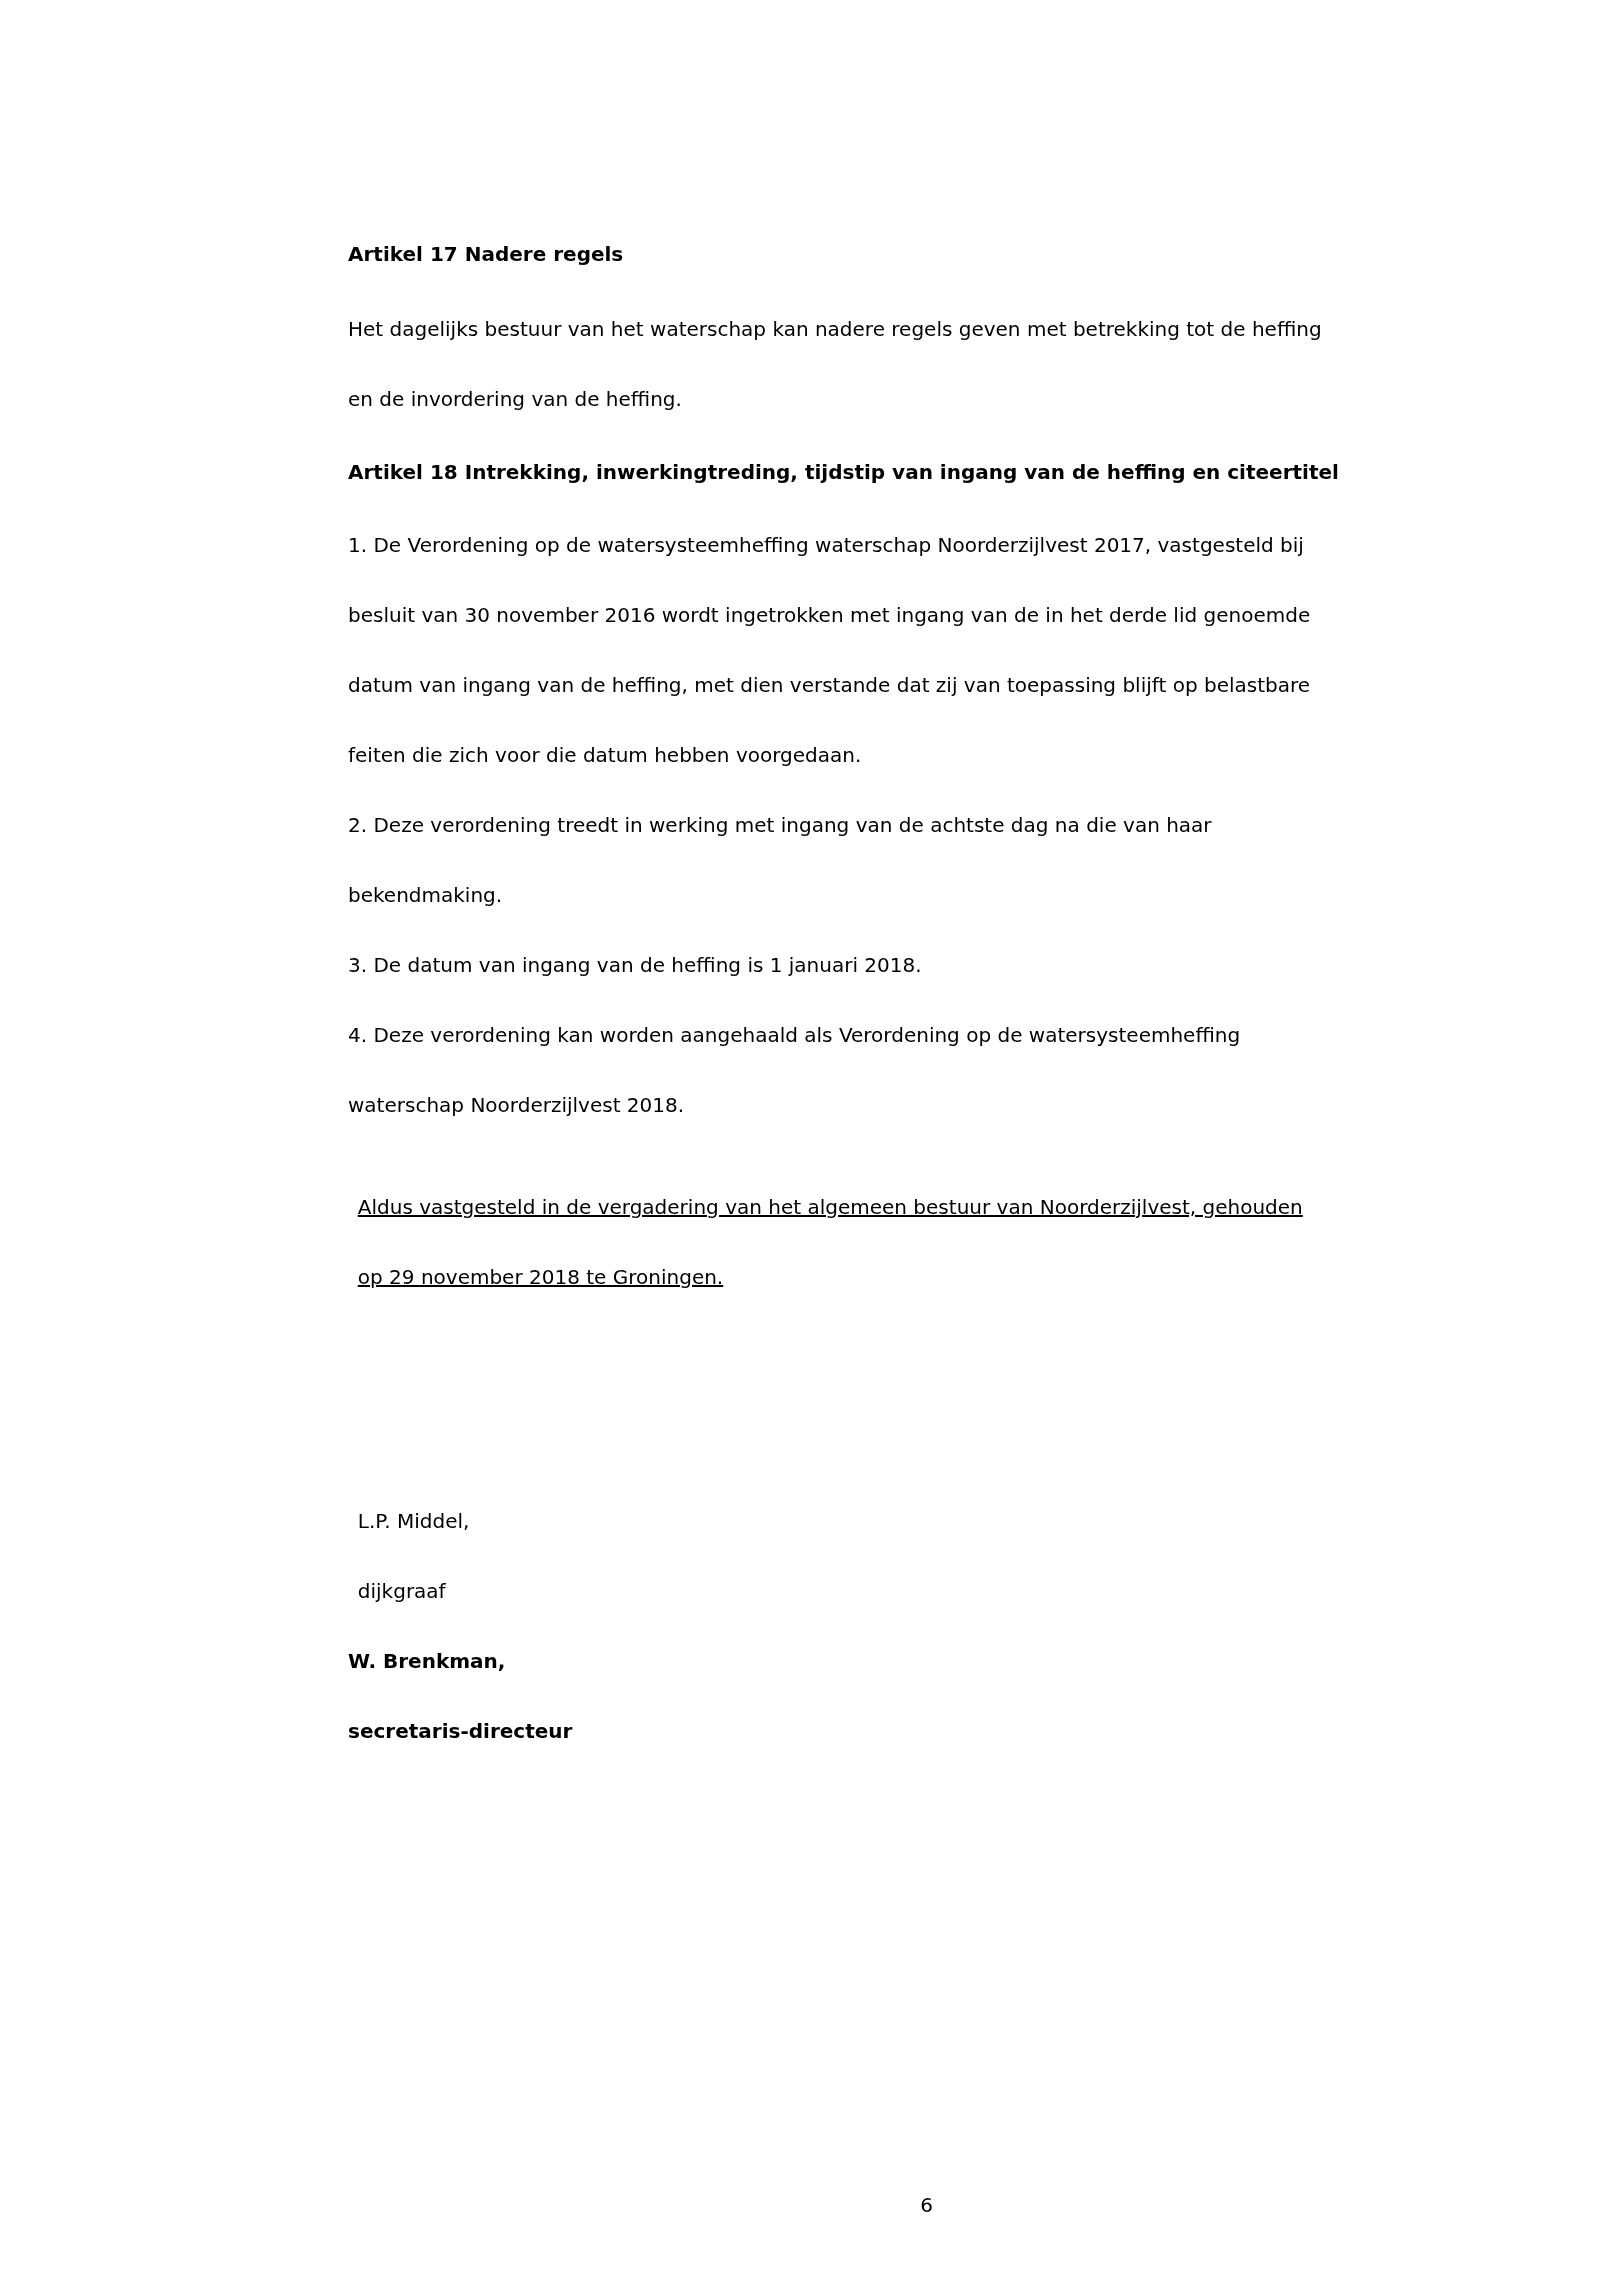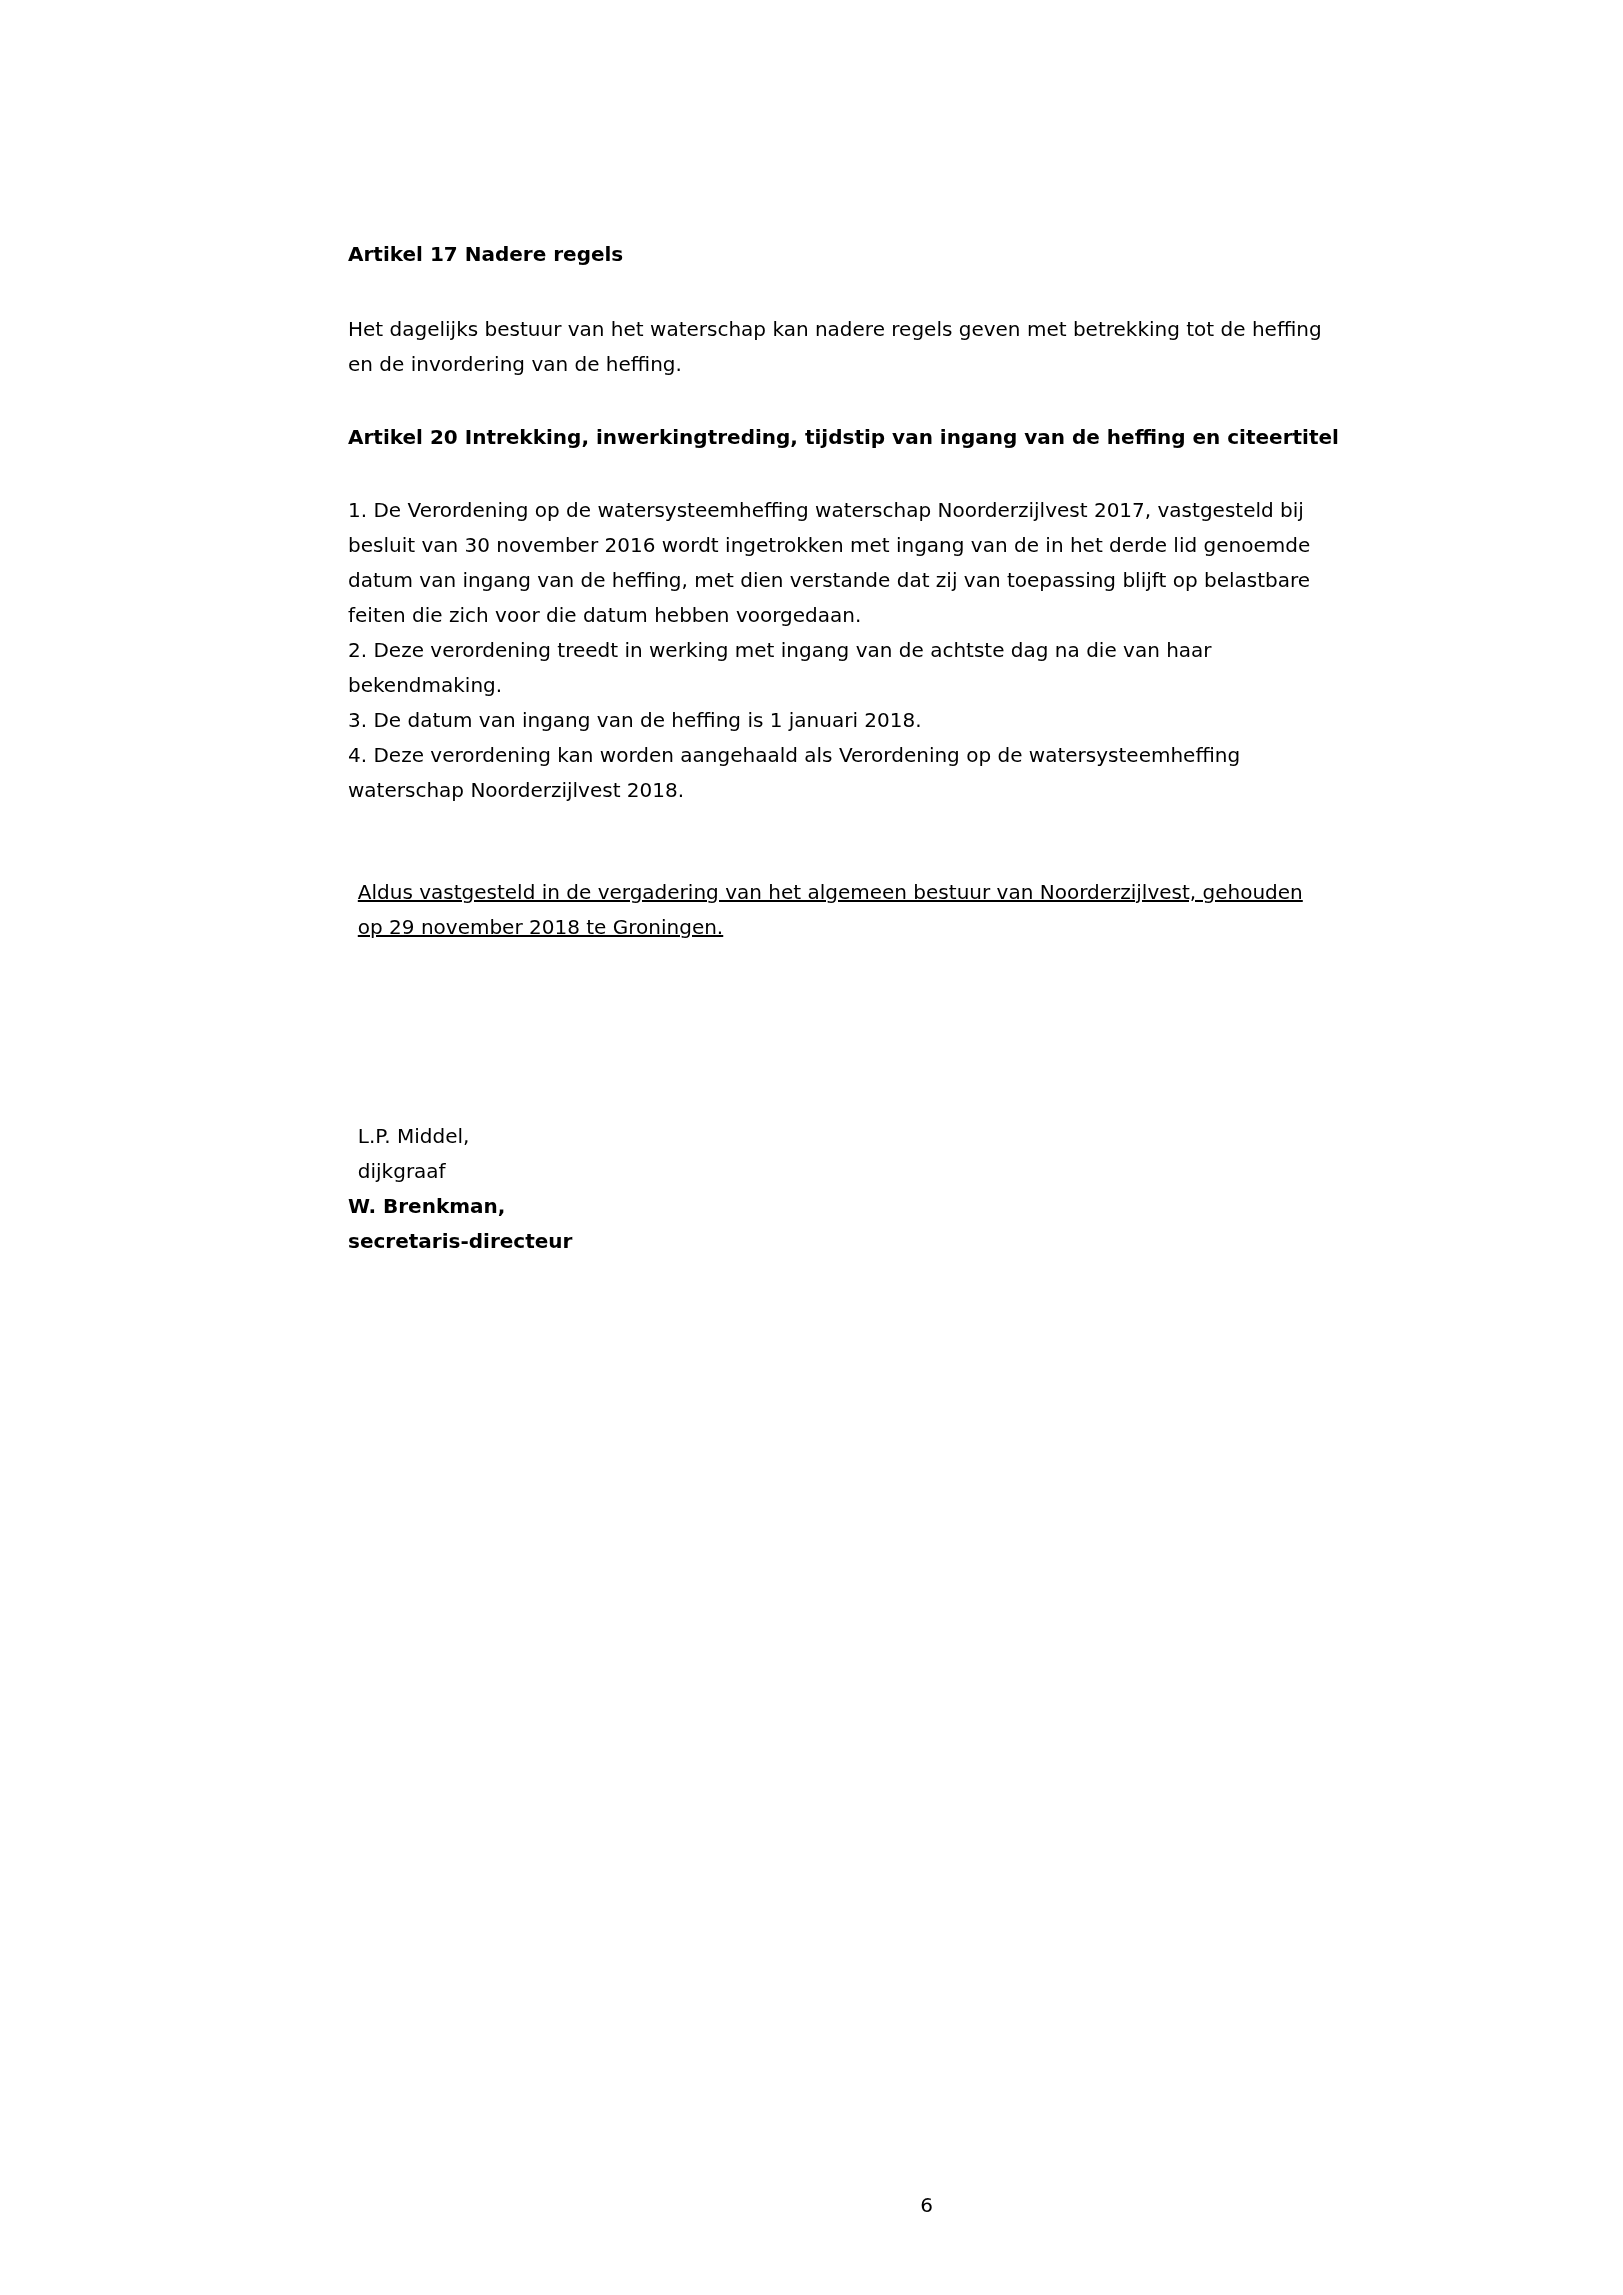--- a/index.html
+++ b/index.html
@@ -24,20 +24,21 @@
     top: 0;
     width: 1184px;
     display: flow-root;
   }
   .heading {
     font-weight: bold;
     white-space: nowrap;
   }
   .line {
     white-space: nowrap;
+    margin-top: 35px;
   }
   .h1-block   { margin-top: 237px; }
   .p1-block   { margin-top: 40px; }
   .h2-block   { margin-top: 38px; }
   .list-block { margin-top: 38px; }
   .closing-block {
     margin-top: 67px;
     padding-left: 9.8px;
     text-decoration: underline;
   }
@@ -70,21 +71,21 @@
 <div class="page">
   <div class="content">
 
     <div class="heading h1-block">Artikel 17 Nadere regels</div>
 
     <div class="p1-block">
       <div class="line">Het dagelijks bestuur van het waterschap kan nadere regels geven met betrekking tot de heffing</div>
       <div class="line">en de invordering van de heffing.</div>
     </div>
 
-    <div class="heading h2-block">Artikel 20 Intrekking, inwerkingtreding, tijdstip van ingang van de heffing en citeertitel</div>
+    <div class="heading h2-block">Artikel 18 Intrekking, inwerkingtreding, tijdstip van ingang van de heffing en citeertitel</div>
 
     <div class="list-block">
       <div>
         <div class="line">1. De Verordening op de watersysteemheffing waterschap Noorderzijlvest 2017, vastgesteld bij</div>
         <div class="line">besluit van 30 november 2016 wordt ingetrokken met ingang van de in het derde lid genoemde</div>
         <div class="line">datum van ingang van de heffing, met dien verstande dat zij van toepassing blijft op belastbare</div>
         <div class="line">feiten die zich voor die datum hebben voorgedaan.</div>
       </div>
       <div>
         <div class="line">2. Deze verordening treedt in werking met ingang van de achtste dag na die van haar</div>

